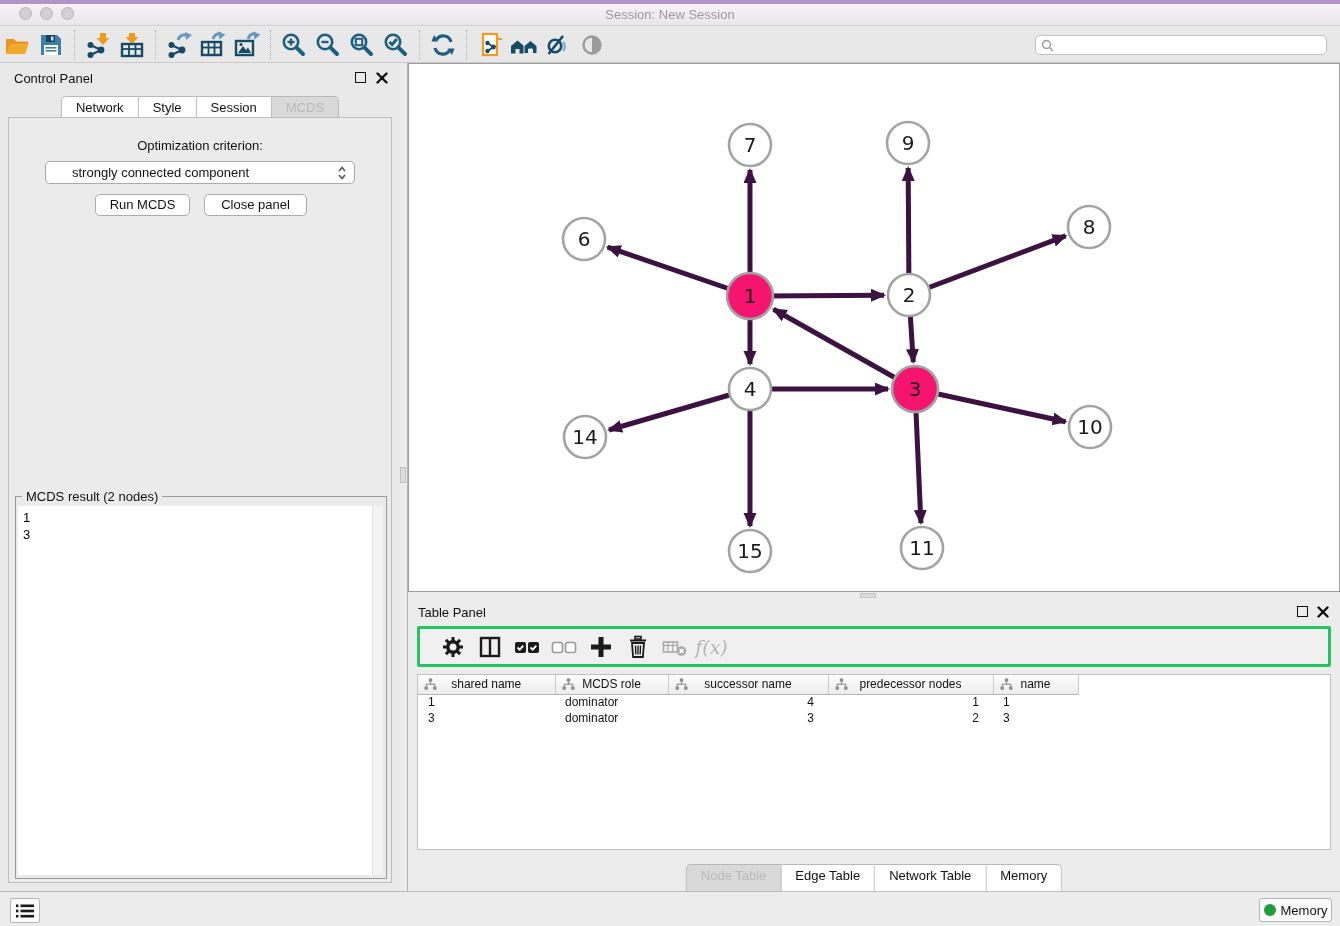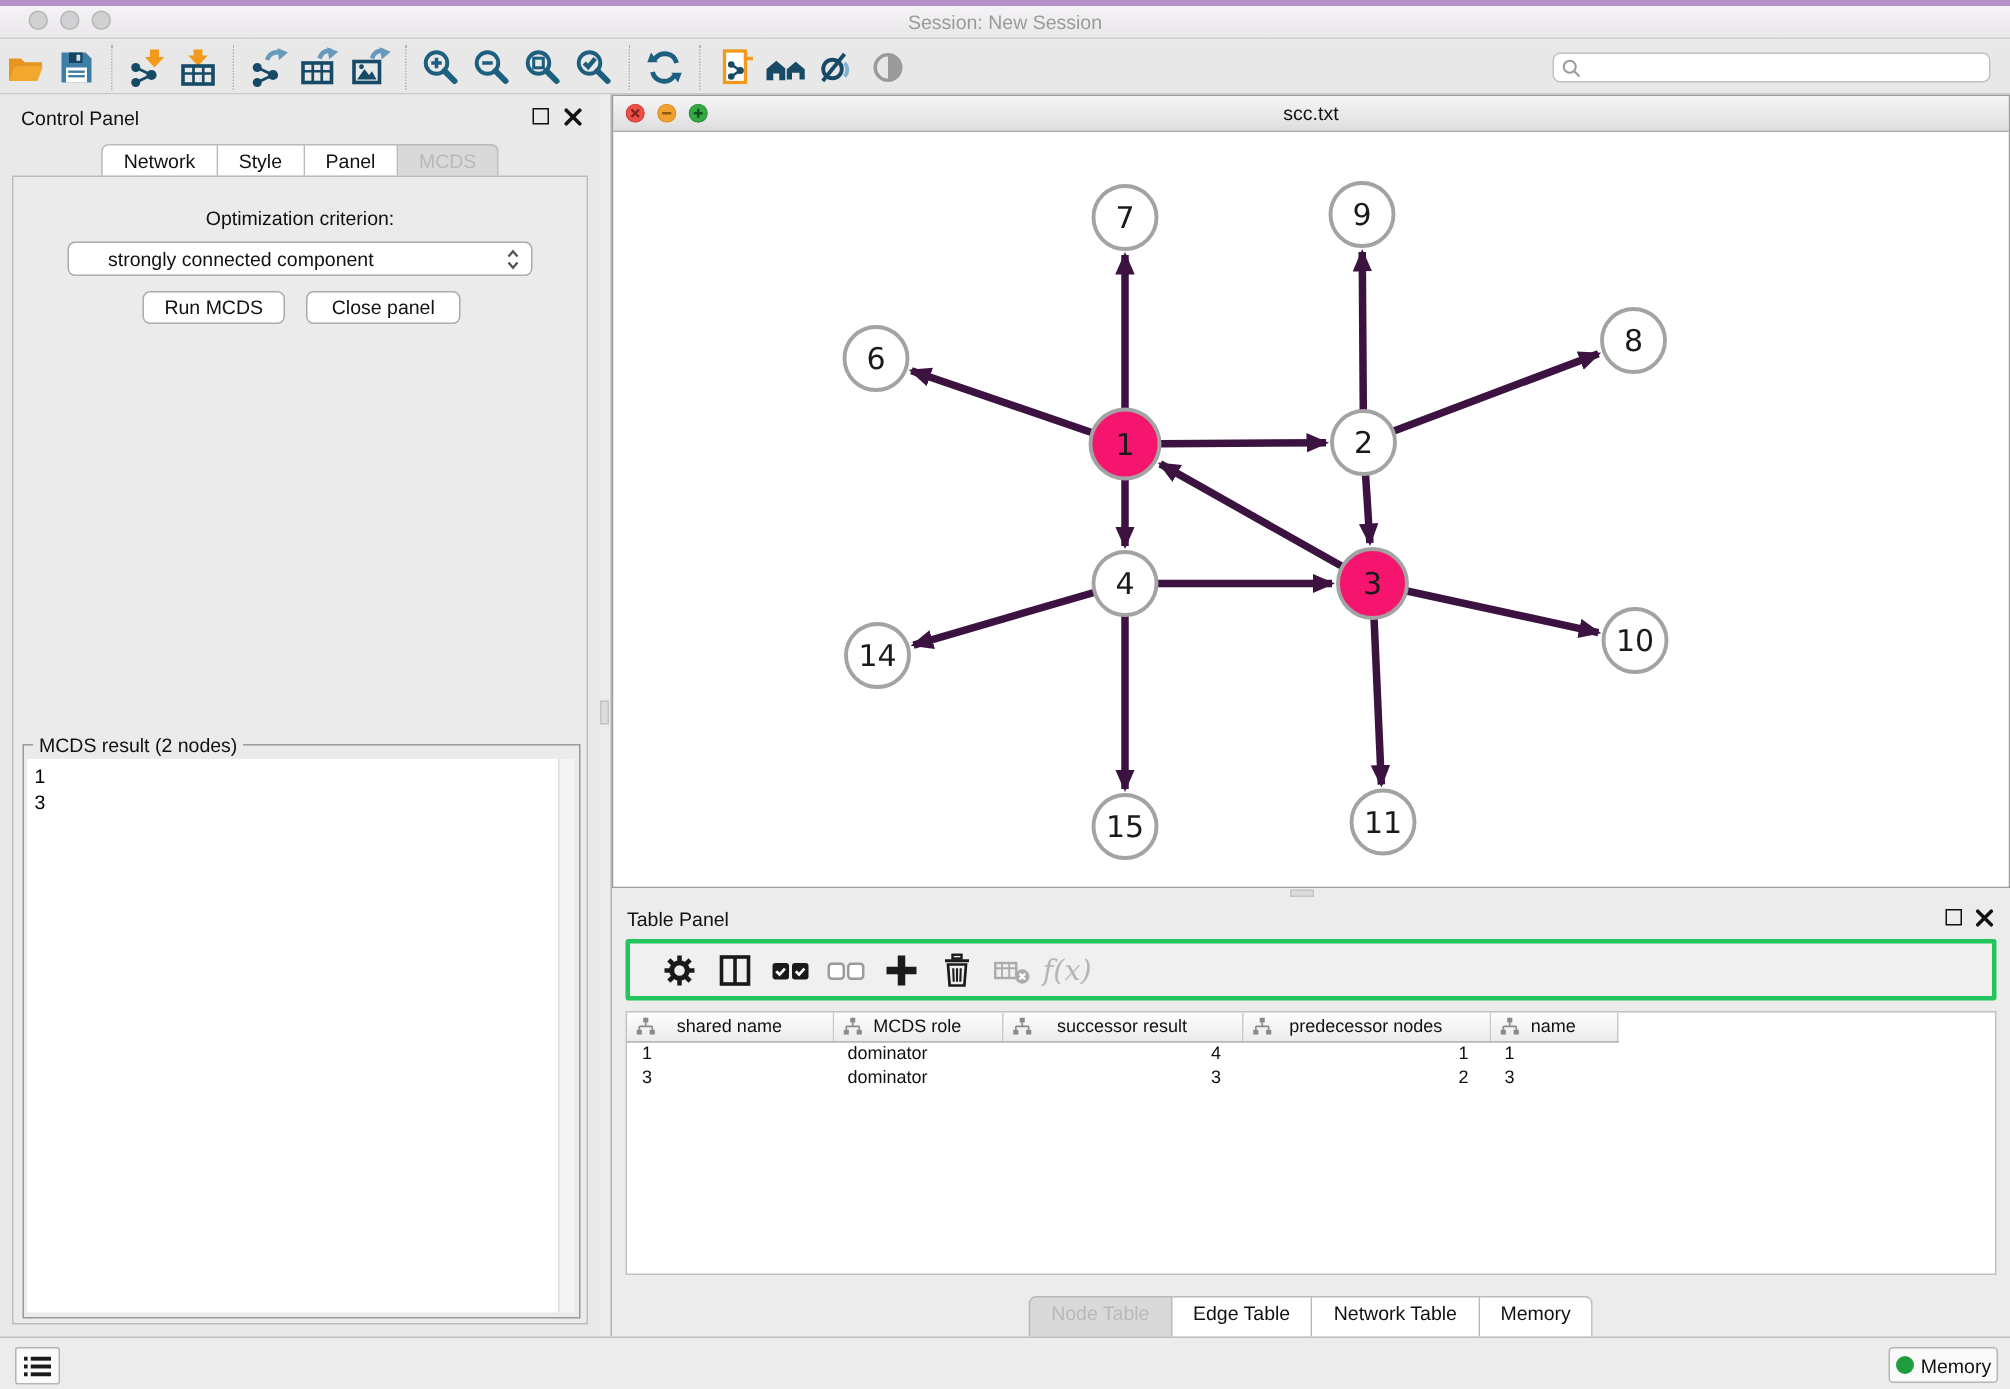--- a/index.html
+++ b/index.html
@@ -278,21 +278,21 @@
       <div id="cp-title">Control Panel</div>
       <div class="panel-float" id="cp-float"></div>
       <svg class="panel-close" id="cp-close" viewBox="0 0 12 12">
           <line x1="1.5" y1="1.5" x2="10.5" y2="10.5" stroke="#111" stroke-width="2.4" stroke-linecap="round"></line>
           <line x1="10.5" y1="1.5" x2="1.5" y2="10.5" stroke="#111" stroke-width="2.4" stroke-linecap="round"></line>
         </svg>
     </div>
     <div class="tabs-row" id="cp-tabs">
         <div class="tab">Network</div>
         <div class="tab">Style</div>
-        <div class="tab">Panel</div>
+        <div class="tab">Session</div>
         <div class="tab selected">MCDS</div>
       </div>
 
     <div id="cp-content">
       <div id="opt-label">Optimization criterion:</div>
       <div id="opt-select">
         <span>strongly connected component</span>
         <svg class="stepper" width="10" height="16" viewBox="0 0 10 16">
             <polyline points="2,6 5,2.5 8,6" fill="none" stroke="#555" stroke-width="1.6"></polyline>
             <polyline points="2,10 5,13.5 8,10" fill="none" stroke="#555" stroke-width="1.6"></polyline>
@@ -314,37 +314,20 @@
 
   <div id="v-splitter">
       <div class="line"></div>
       <div class="handle"></div>
     </div>
   <div id="h-splitter">
       <div class="handle"></div>
     </div>
 
   <div id="network-window">
-    <div id="nw-titlebar">
-      <svg class="traffic" style="left:8px; top:5px;" width="13" height="13" viewBox="0 0 13 13">
-          <circle cx="6.5" cy="6.5" r="6" fill="#ec5045" stroke="#d0413a" stroke-width="0.8"></circle>
-          <line x1="4" y1="4" x2="9" y2="9" stroke="#7e231e" stroke-width="1.5"></line>
-          <line x1="9" y1="4" x2="4" y2="9" stroke="#7e231e" stroke-width="1.5"></line>
-        </svg>
-      <svg class="traffic" style="left:29px; top:5px;" width="13" height="13" viewBox="0 0 13 13">
-          <circle cx="6.5" cy="6.5" r="6" fill="#f0a12f" stroke="#d88e22" stroke-width="0.8"></circle>
-          <line x1="3.5" y1="6.5" x2="9.5" y2="6.5" stroke="#8c5a10" stroke-width="1.6"></line>
-        </svg>
-      <svg class="traffic" style="left:50px; top:5px;" width="13" height="13" viewBox="0 0 13 13">
-          <circle cx="6.5" cy="6.5" r="6" fill="#33a843" stroke="#2a8f38" stroke-width="0.8"></circle>
-          <line x1="3.5" y1="6.5" x2="9.5" y2="6.5" stroke="#14521d" stroke-width="1.6"></line>
-          <line x1="6.5" y1="3.5" x2="6.5" y2="9.5" stroke="#14521d" stroke-width="1.6"></line>
-        </svg>
-      <div id="nw-title">scc.txt</div>
-    </div>
     <div id="nw-canvas">
       <svg id="graph-svg" width="930" height="503" viewBox="0 0 930 503">
         <defs>
           <marker id="arrow" markerUnits="userSpaceOnUse" markerWidth="16" markerHeight="14" refX="13" refY="6.5" orient="auto">
             <path d="M0,0 L15,6.5 L0,13 Z" fill="#3b1240"></path>
           </marker>
         </defs>
         <g id="graph-edges">
             <line x1="341" y1="208" x2="341" y2="82" stroke="#3b1240" stroke-width="5" marker-end="url(#arrow)"></line>
             <line x1="341" y1="208" x2="198.64490046432553" y2="159.11903208714793" stroke="#3b1240" stroke-width="5" marker-end="url(#arrow)"></line>
@@ -541,21 +524,21 @@
                     <rect x="0.5" y="8.5" width="3.4" height="3.2"></rect>
                     <rect x="9.1" y="8.5" width="3.4" height="3.2"></rect>
                   </g>
                   <g stroke="#8a8a8a" stroke-width="1.1" fill="none">
                     <line x1="6.5" y1="3.7" x2="6.5" y2="6.2"></line>
                     <line x1="2.2" y1="6.2" x2="10.8" y2="6.2"></line>
                     <line x1="2.2" y1="6.2" x2="2.2" y2="8.5"></line>
                     <line x1="10.8" y1="6.2" x2="10.8" y2="8.5"></line>
                   </g>
                 </svg>
-                <span class="th-inner">successor result</span>
+                <span class="th-inner">successor name</span>
               </th>
               <th>
                 <svg class="tree-ic" width="13" height="13" viewBox="0 0 13 13">
                   <g fill="#8a8a8a">
                     <rect x="4.8" y="0.5" width="3.4" height="3.2"></rect>
                     <rect x="0.5" y="8.5" width="3.4" height="3.2"></rect>
                     <rect x="9.1" y="8.5" width="3.4" height="3.2"></rect>
                   </g>
                   <g stroke="#8a8a8a" stroke-width="1.1" fill="none">
                     <line x1="6.5" y1="3.7" x2="6.5" y2="6.2"></line>

